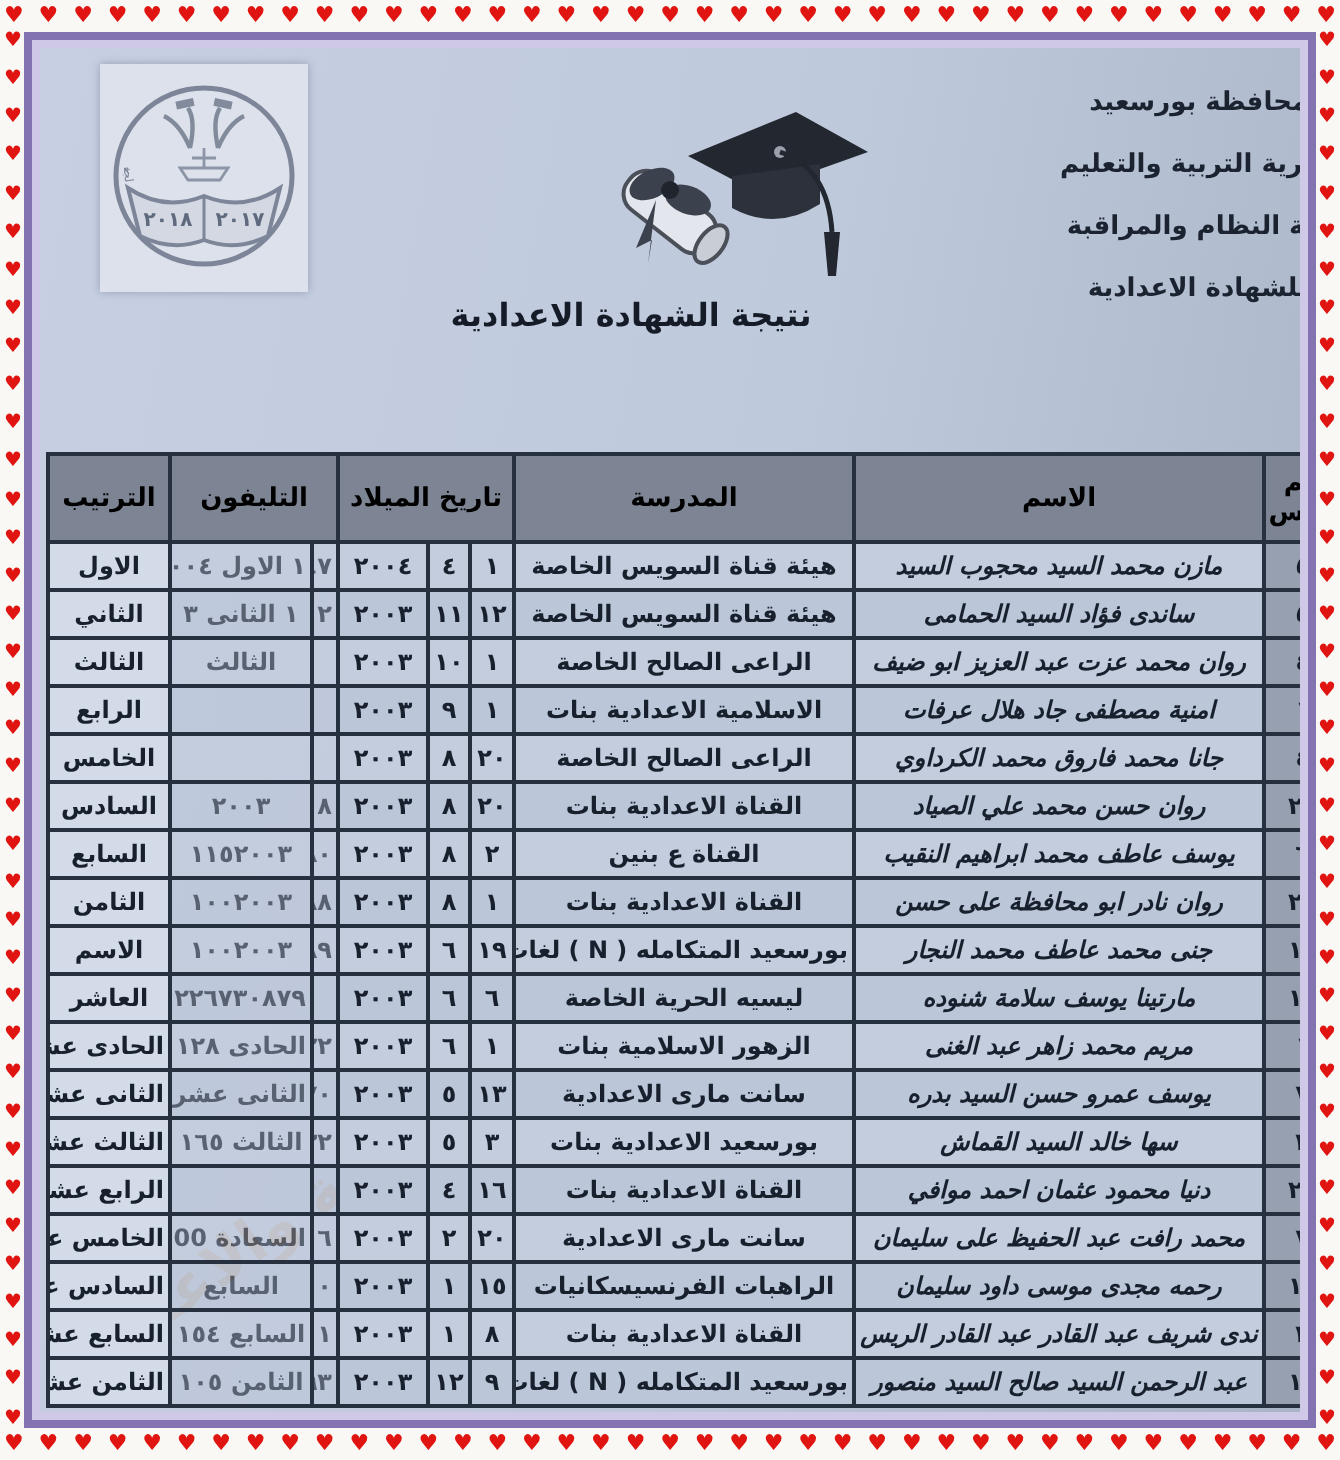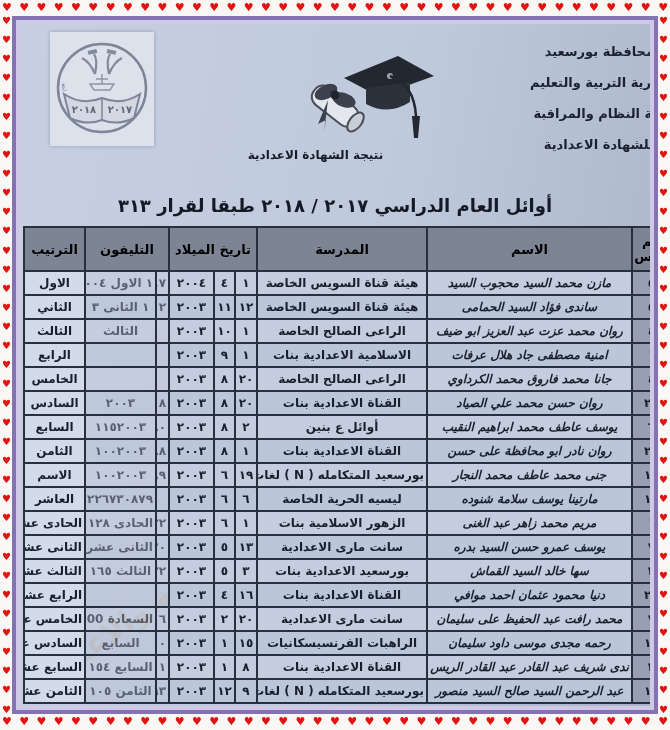--- a/index.html
+++ b/index.html
@@ -25,21 +25,21 @@
   }
   .inner{position:absolute; inset:4px; overflow:hidden;}
   
   .logo-box{position:absolute; left:30px; top:8px; width:104px; height:114px;
     background:#dde1eb; box-shadow:0 0 4px rgba(60,70,90,.35);}
   .org-block{position:absolute; right:-4px; top:12px; text-align:right;
     font-weight:bold; color:#1b2230; font-size:13px; line-height:31px; white-space:nowrap;}
   .org-line2,.org-line3{margin-right:-18px;}
   .cap-art{position:absolute; left:228px; top:8px;}
   .result-caption{position:absolute; left:188px; top:124px; width:215px; text-align:center;
-    font-weight:bold; font-size:12px; color:#151c28;}
+    font-weight:bold; font-size:16px; color:#151c28;}
   .main-title{position:absolute; left:0; top:171px; width:100%; text-align:center;
     font-weight:bold; font-size:18px; color:#131a26; letter-spacing:.5px;}
   
   .watermark{position:absolute; left:-60px; top:430px; width:760px; text-align:center;
     transform:rotate(-35deg); font-size:30px; font-weight:bold; letter-spacing:2px;
     color:rgba(191,148,104,.42); white-space:nowrap; pointer-events:none;}
   
   .table-wrap{position:absolute; left:3px; top:202px;}
   table.results{border-collapse:collapse; table-layout:fixed; width:654px; direction:rtl;}
   table.results th, table.results td{
@@ -292,21 +292,20 @@
             <path d="M 118 56 L 118 72 Q 140 84 162 70 L 162 50 Z" fill="#2c313b"></path>
             <circle cx="142" cy="44" r="3" fill="#9aa0ac"></circle>
             <path d="M 142 44 Q 166 52 168 84" stroke="#23272f" stroke-width="2.5" fill="none"></path>
             <path d="M 164 84 L 172 84 L 170 106 L 166 106 Z" fill="#23272f"></path>
           </g>
         </svg>
       </div>
 
       <div class="result-caption">نتيجة الشهادة الاعدادية</div>
 
-      <div class="main-title">أوائل العام الدراسي ٢٠١٧ / ٢٠١٨  طبقا لقرار ٣١٣</div>
 
       <div class="watermark">مديرية التربية والتعليم - العلاقات العامة والاعلام</div>
 
       <div class="table-wrap">
         <table class="results">
           <colgroup>
             <col class="w-seat">
               <col class="w-name">
               <col class="w-school">
             <col class="w-day">
@@ -389,21 +388,21 @@
                 <td class="c-day">٢٠</td>
                 <td class="c-month">٨</td>
                 <td class="c-year">٢٠٠٣</td>
                 <td class="c-telsub">٨</td>
                 <td class="c-telmain">٢٠٠٣</td>
                 <td class="c-rank">السادس</td>
               </tr>
               <tr>
                 <td class="c-seat">٦٥</td>
                 <td class="c-name">يوسف عاطف محمد ابراهيم النقيب</td>
-                <td class="c-school">أوائل ع بنين</td>
+                <td class="c-school">القناة ع بنين</td>
                 <td class="c-day">٢</td>
                 <td class="c-month">٨</td>
                 <td class="c-year">٢٠٠٣</td>
                 <td class="c-telsub">٨٠</td>
                 <td class="c-telmain">١١٥٢٠٠٣</td>
                 <td class="c-rank">السابع</td>
               </tr>
               <tr>
                 <td class="c-seat">٢٢٠</td>
                 <td class="c-name">روان نادر ابو محافظة على حسن</td>

